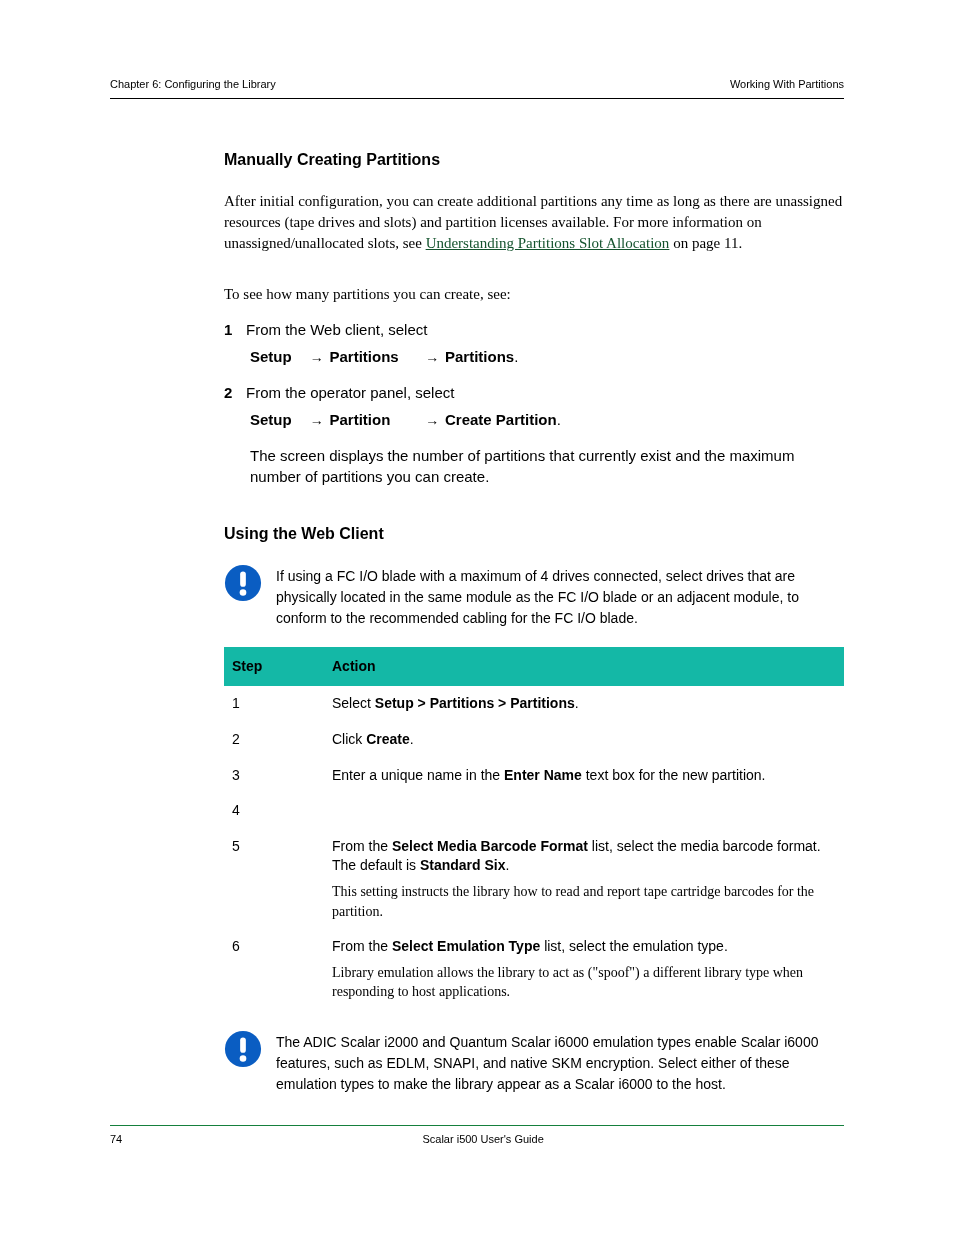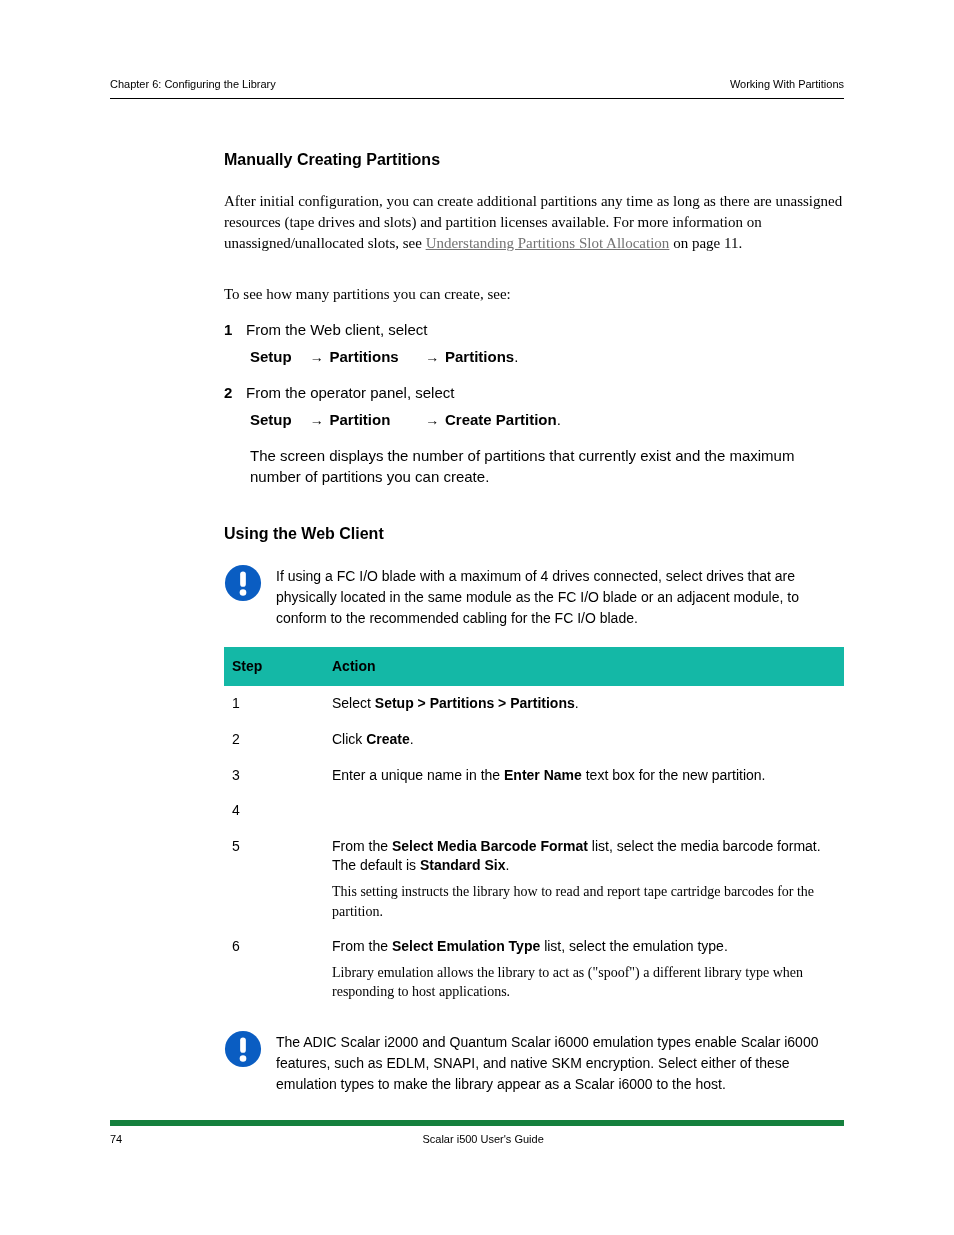--- a/index.html
+++ b/index.html
@@ -36,21 +36,21 @@
     margin-left: 114px;
     margin-top: 50px;
   }
   .section-title {
     font-family: Arial, Helvetica, sans-serif;
     font-weight: bold;
     font-size: 16px;
     margin-bottom: 20px;
   }
   .para { margin-bottom: 8px; }
-  .link { color: #737373; text-decoration: underline; }
+  .link { color: #14532d; text-decoration: underline; }
   .plain { color: #000; text-decoration: none; }
   .step-block { margin-left: 0px; margin-top: 14px; }
   .step-line { display: flex; gap: 8px; margin-bottom: 6px; }
   .step-num { font-family: Arial, Helvetica, sans-serif; font-weight: bold; min-width: 14px; }
   .step-text { font-family: Liberation Sans, sans-serif; }
   .bold-sans { font-family: Arial, Helvetica, sans-serif; font-weight: bold; }
   .reg-sans { font-family: Arial, Helvetica, sans-serif; }
   .arrow { font-family: Arial, sans-serif; font-size: 14px; display: inline-block; width: 18px; text-align: center; }
   .submenu-block { margin-left: 26px; margin-top: 2px; }
   .submenu-row { margin-bottom: 14px; }
@@ -89,21 +89,21 @@
   .table-row .c1 { width: 100px; padding: 8px; font-family: Arial, Helvetica, sans-serif; }
   .table-row .c2 { flex: 1; padding: 8px; font-family: "Times New Roman", serif; }
   .table-row .c2 .sans { font-family: Arial, Helvetica, sans-serif; }
   .bot-rule-wrap {
     position: absolute;
     bottom: 88px;
     left: 110px;
     right: 110px;
   }
   .bot-rule {
-    border-top: 6px solid #15803d;
+    border-top: 1px solid #15803d;
     padding-top: 6px;
     display: flex;
     justify-content: space-between;
     font-family: Arial, Helvetica, sans-serif;
     font-size: 11px;
   }
   .bold { font-weight: bold; }
 </style>
 </head>
 <body>

